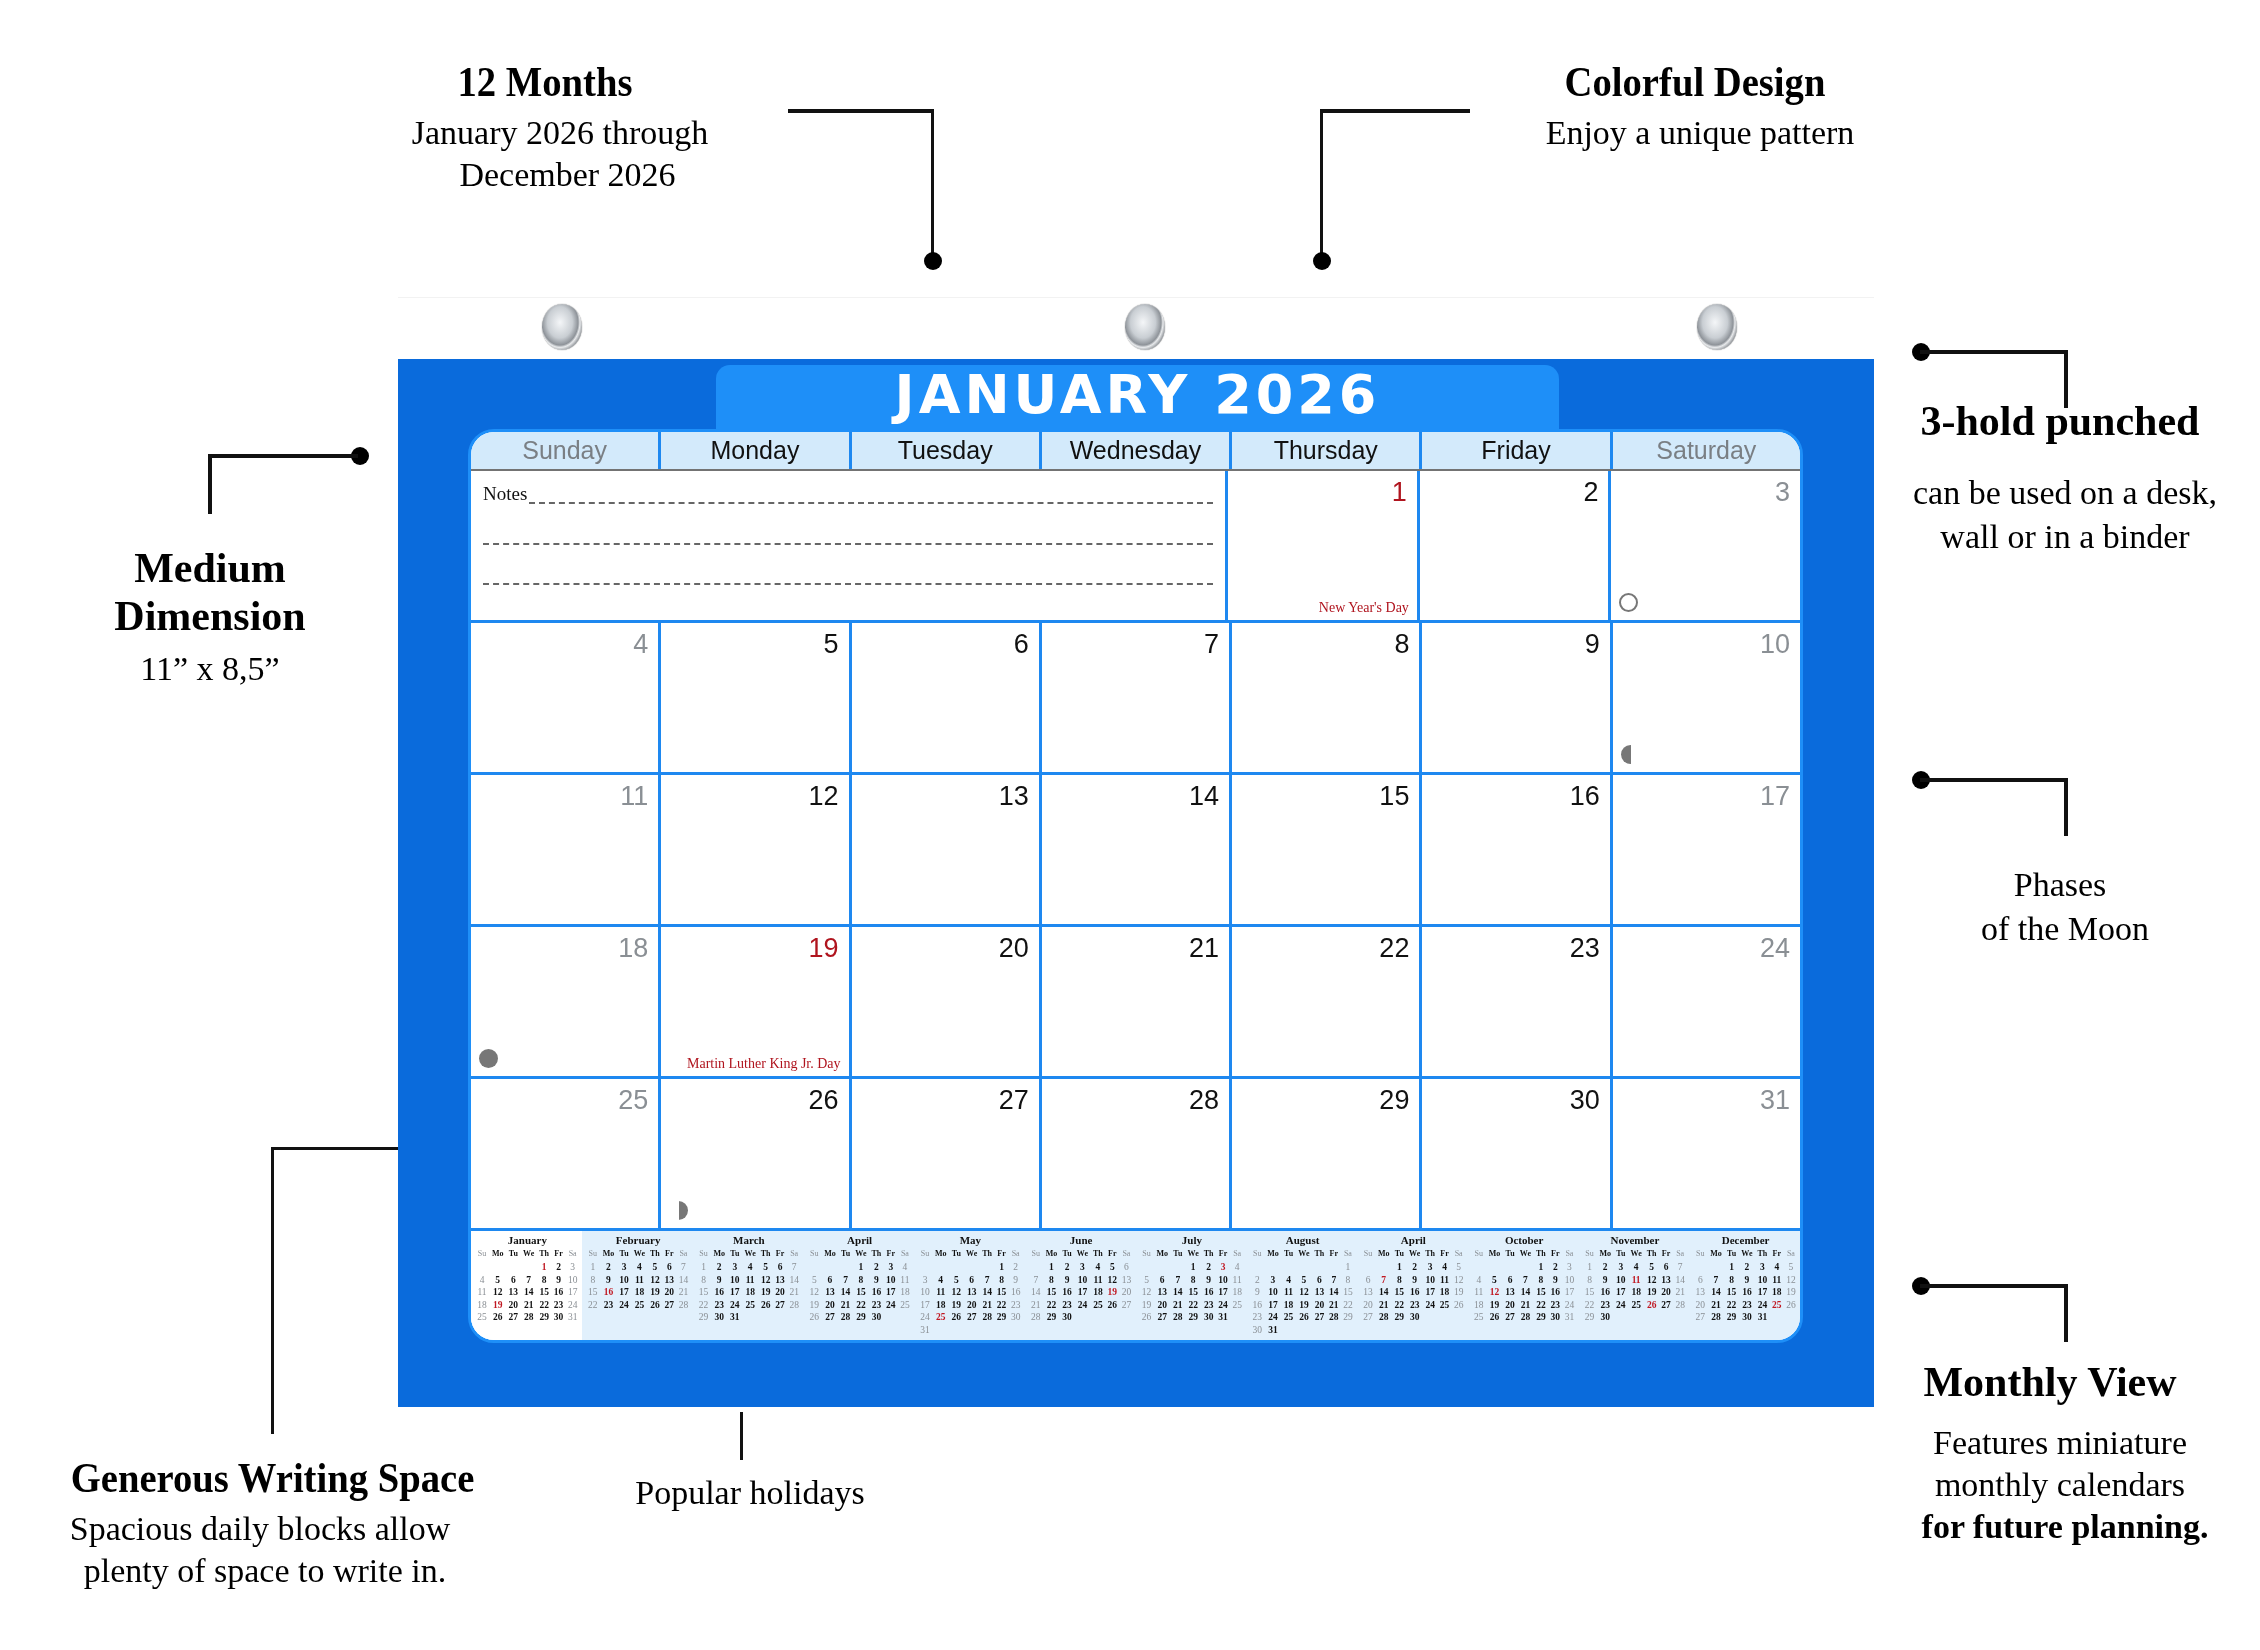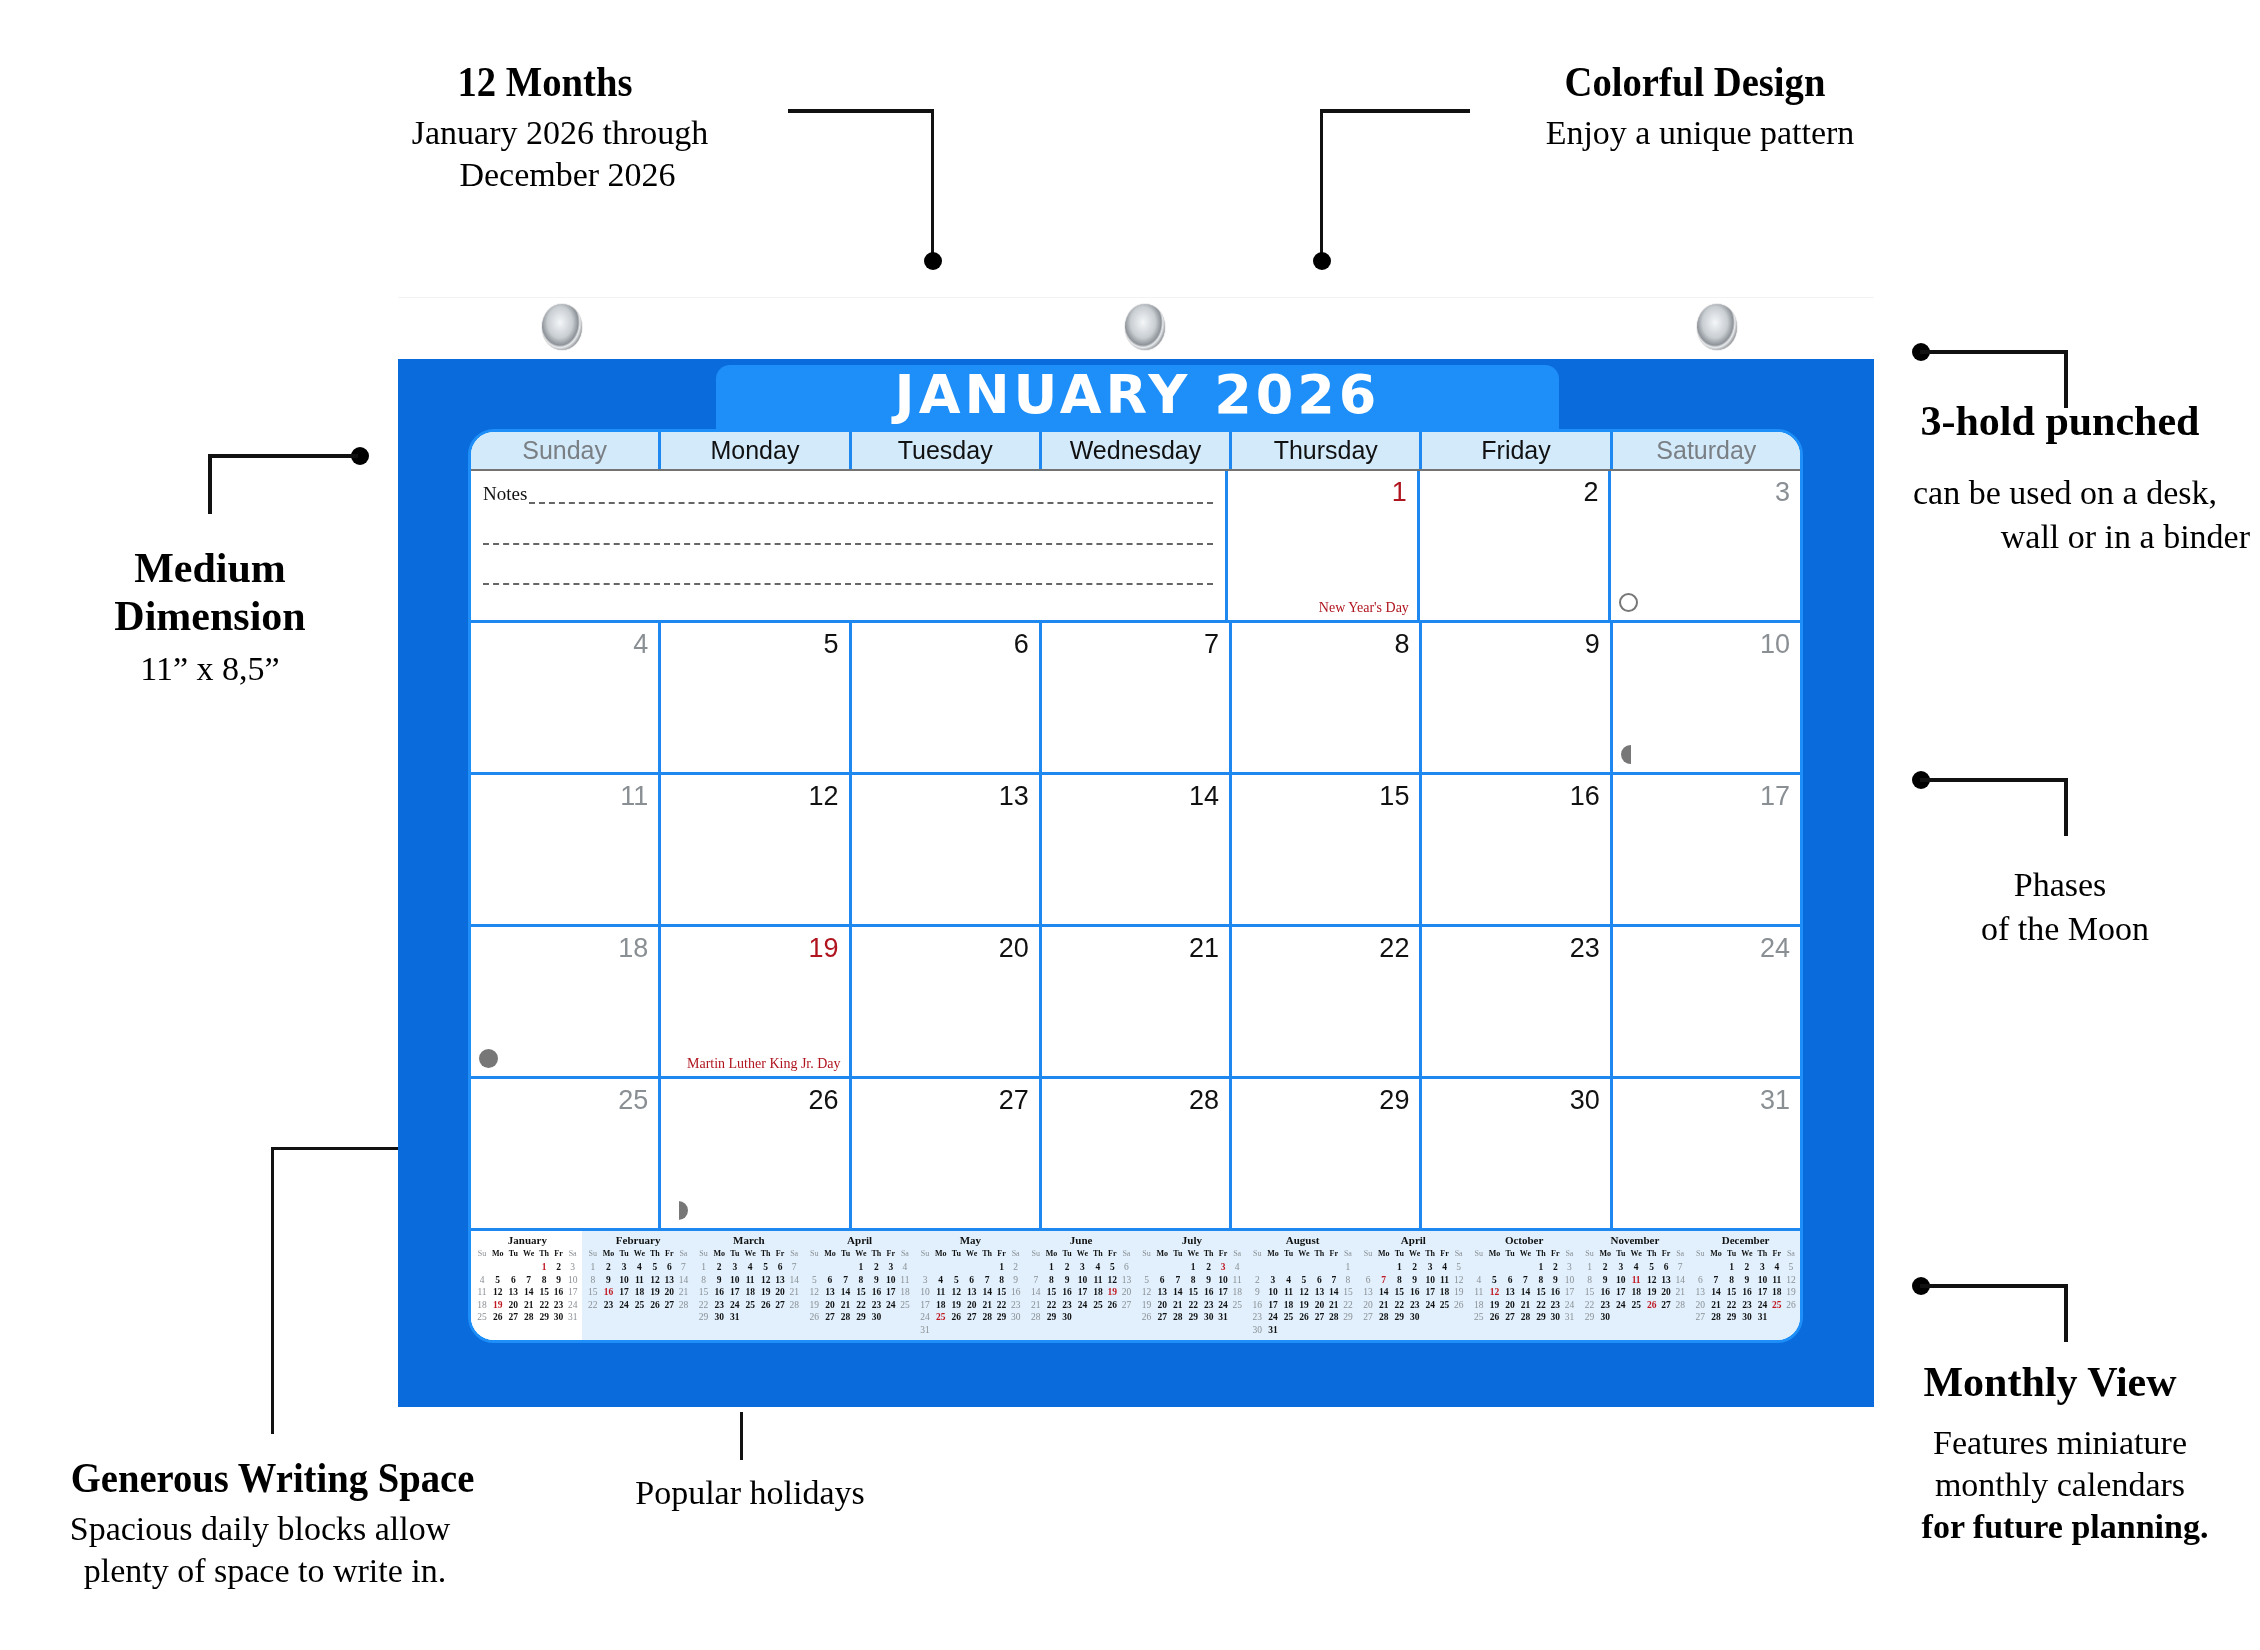--- a/index.html
+++ b/index.html
@@ -61,21 +61,21 @@
 <div class="abs ann-sub" style="left:1520px;top:112px;width:360px;">Enjoy a unique pattern</div>
 <div class="line" style="left:1320px;top:109px;width:150px;height:4px;"></div>
 <div class="line" style="left:1320px;top:109px;width:3px;height:150px;"></div>
 <div class="dot" style="left:1313px;top:252px;"></div>
 
 <div class="dot" style="left:1912px;top:343px;"></div>
 <div class="line" style="left:1920px;top:350px;width:148px;height:4px;"></div>
 <div class="line" style="left:2064px;top:350px;width:4px;height:58px;"></div>
 <div class="abs ann-title" style="left:1890px;top:397px;width:340px;transform:none;">3-hold punched</div>
 <div class="abs ann-sub" style="left:1880px;top:472px;width:370px;">can be used on a desk,</div>
-<div class="abs ann-sub" style="left:1880px;top:516px;width:370px;text-align:right;">wall or in a binder</div>
+<div class="abs ann-sub" style="left:1880px;top:516px;width:370px;">wall or in a binder</div>
 
 <div class="dot" style="left:351px;top:447px;"></div>
 <div class="line" style="left:208px;top:454px;width:150px;height:4px;"></div>
 <div class="line" style="left:208px;top:454px;width:4px;height:60px;"></div>
 <div class="abs ann-title" style="left:60px;top:544px;width:300px;transform:none;">Medium</div>
 <div class="abs ann-title" style="left:60px;top:592px;width:300px;transform:none;">Dimension</div>
 <div class="abs ann-sub" style="left:60px;top:648px;width:300px;">11” x 8,5”</div>
 
 <div class="dot" style="left:1912px;top:771px;"></div>
 <div class="line" style="left:1920px;top:778px;width:148px;height:4px;"></div>

